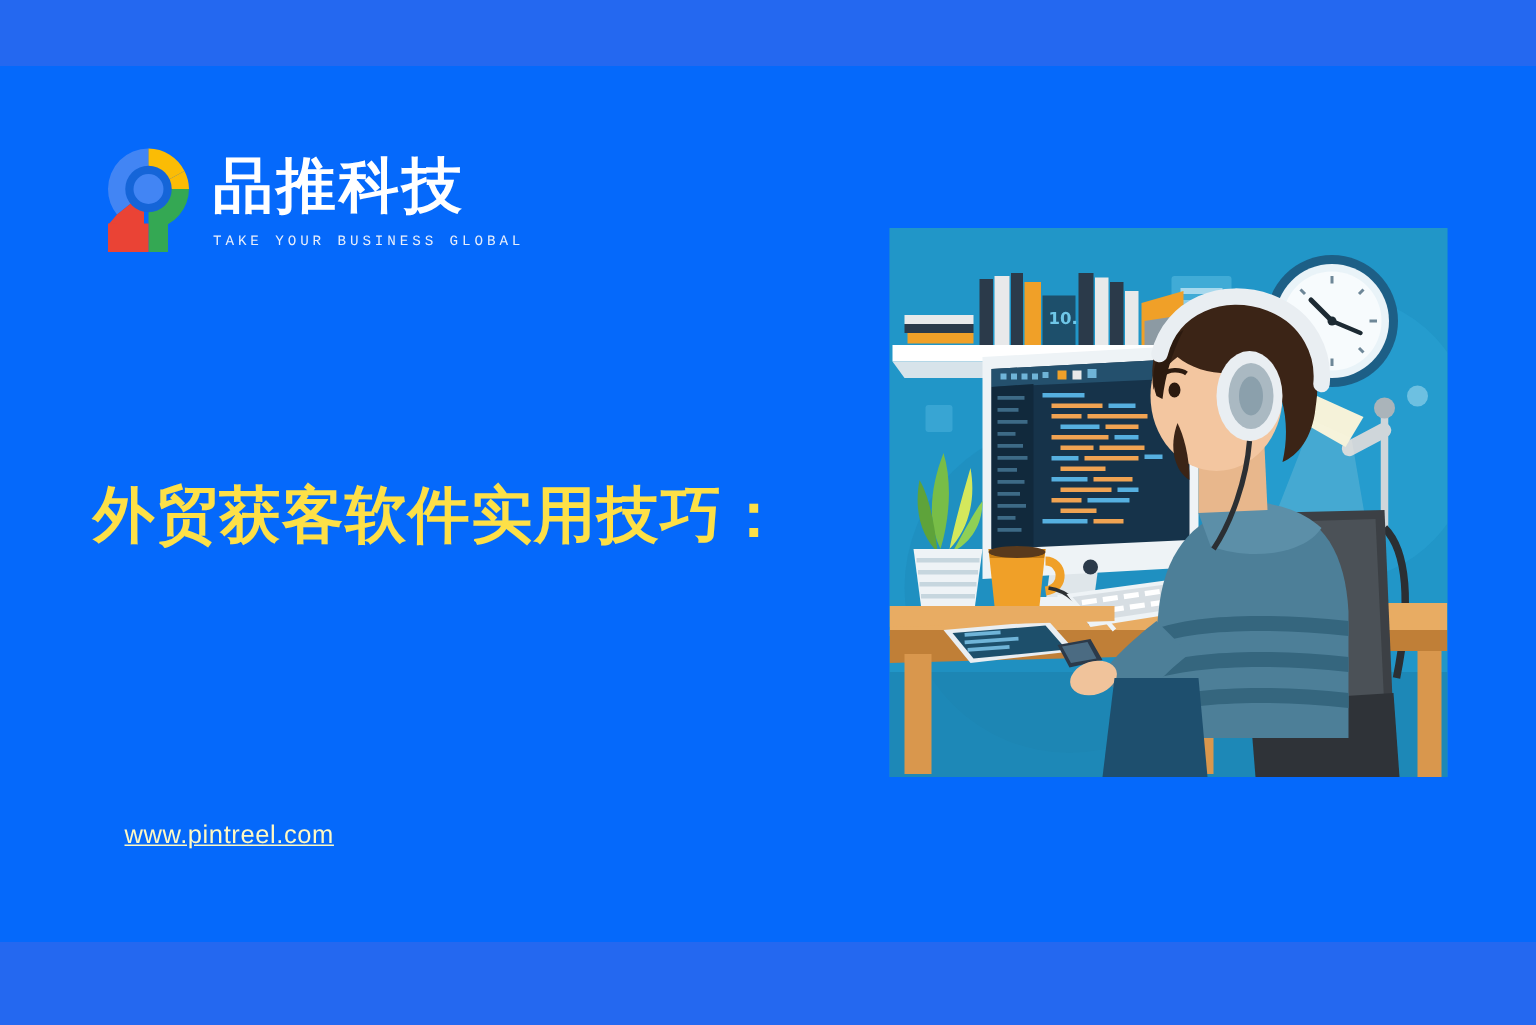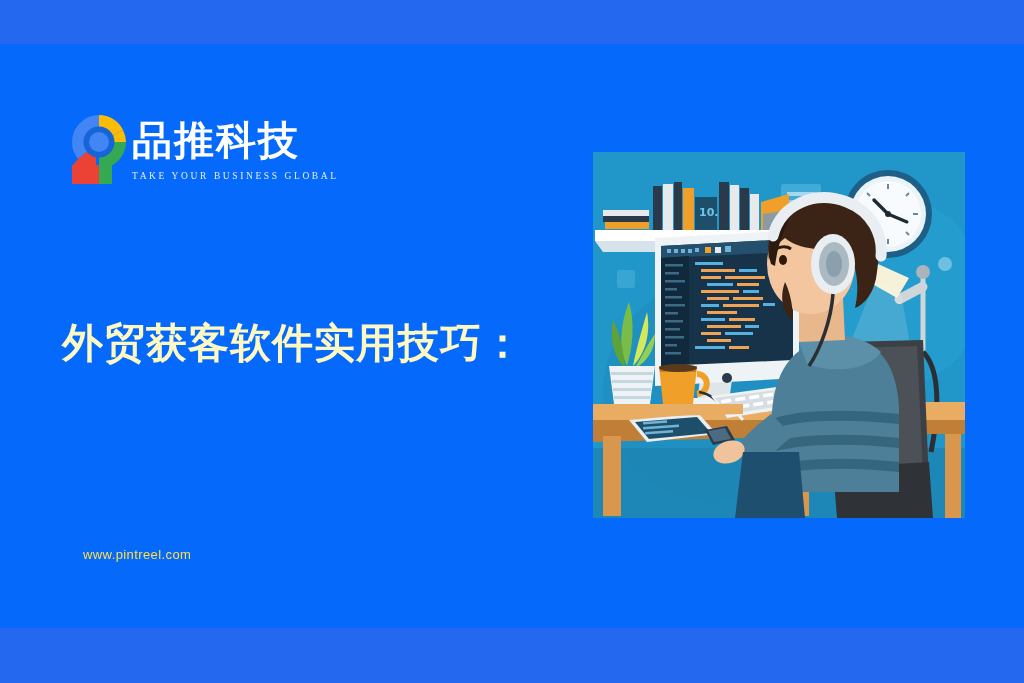--- a/index.html
+++ b/index.html
@@ -22,55 +22,55 @@
     position:absolute; left:0; top:0; width:1024px; height:44px;
     background:#2468f0;
   }
   .band-bottom {
     position:absolute; left:0; top:628px; width:1024px; height:55px;
     background:#2468f0;
   }
 
   
   .logo-block {
-    position:absolute; left:66px; top:110px;
-    display:flex; align-items:center; gap:0;
+    position:absolute; left:66px; top:94px;
+    display:flex; align-items:center; gap:10px;
   }
   .logo-mark {
     width:66px; height:78px; position:relative; flex:0 0 auto;
   }
   .logo-text-wrap { padding-top:2px; }
   .logo-cn {
     font-size:40px; font-weight:bold; color:#ffffff;
     letter-spacing:2px; line-height:1.05;
     font-family:"Liberation Sans","DejaVu Sans",sans-serif;
   }
   .logo-tag {
     font-size:9.5px; color:#e8eefb; letter-spacing:2.6px;
     margin-top:10px; white-space:nowrap;
-    font-family:Liberation Serif, serif;
+    font-family:Liberation Mono, monospace;
   }
 
   
   .headline {
     position:absolute; left:62px; top:312px;
     width:520px;
-    color:#fef9c3;
+    color:#fde047;
     font-size:41px;
     font-weight:bold;
     line-height:1.52;
     letter-spacing:1px;
     font-family:"Liberation Sans","DejaVu Sans",sans-serif;
   }
   .headline .line { display:block; white-space:nowrap; }
 
   
   .site-url {
     position:absolute; left:83px; top:547px;
-    color:#fde047; font-size:13px; letter-spacing:.4px;
+    color:#fef9c3; font-size:17px; letter-spacing:.4px;text-decoration:underline;
   }
 
   
   .illo {
     position:absolute; left:593px; top:152px;
     width:372px; height:366px;
     background:#2196c8;
     overflow:hidden;
   }
   .illo svg { display:block; width:372px; height:366px; }

